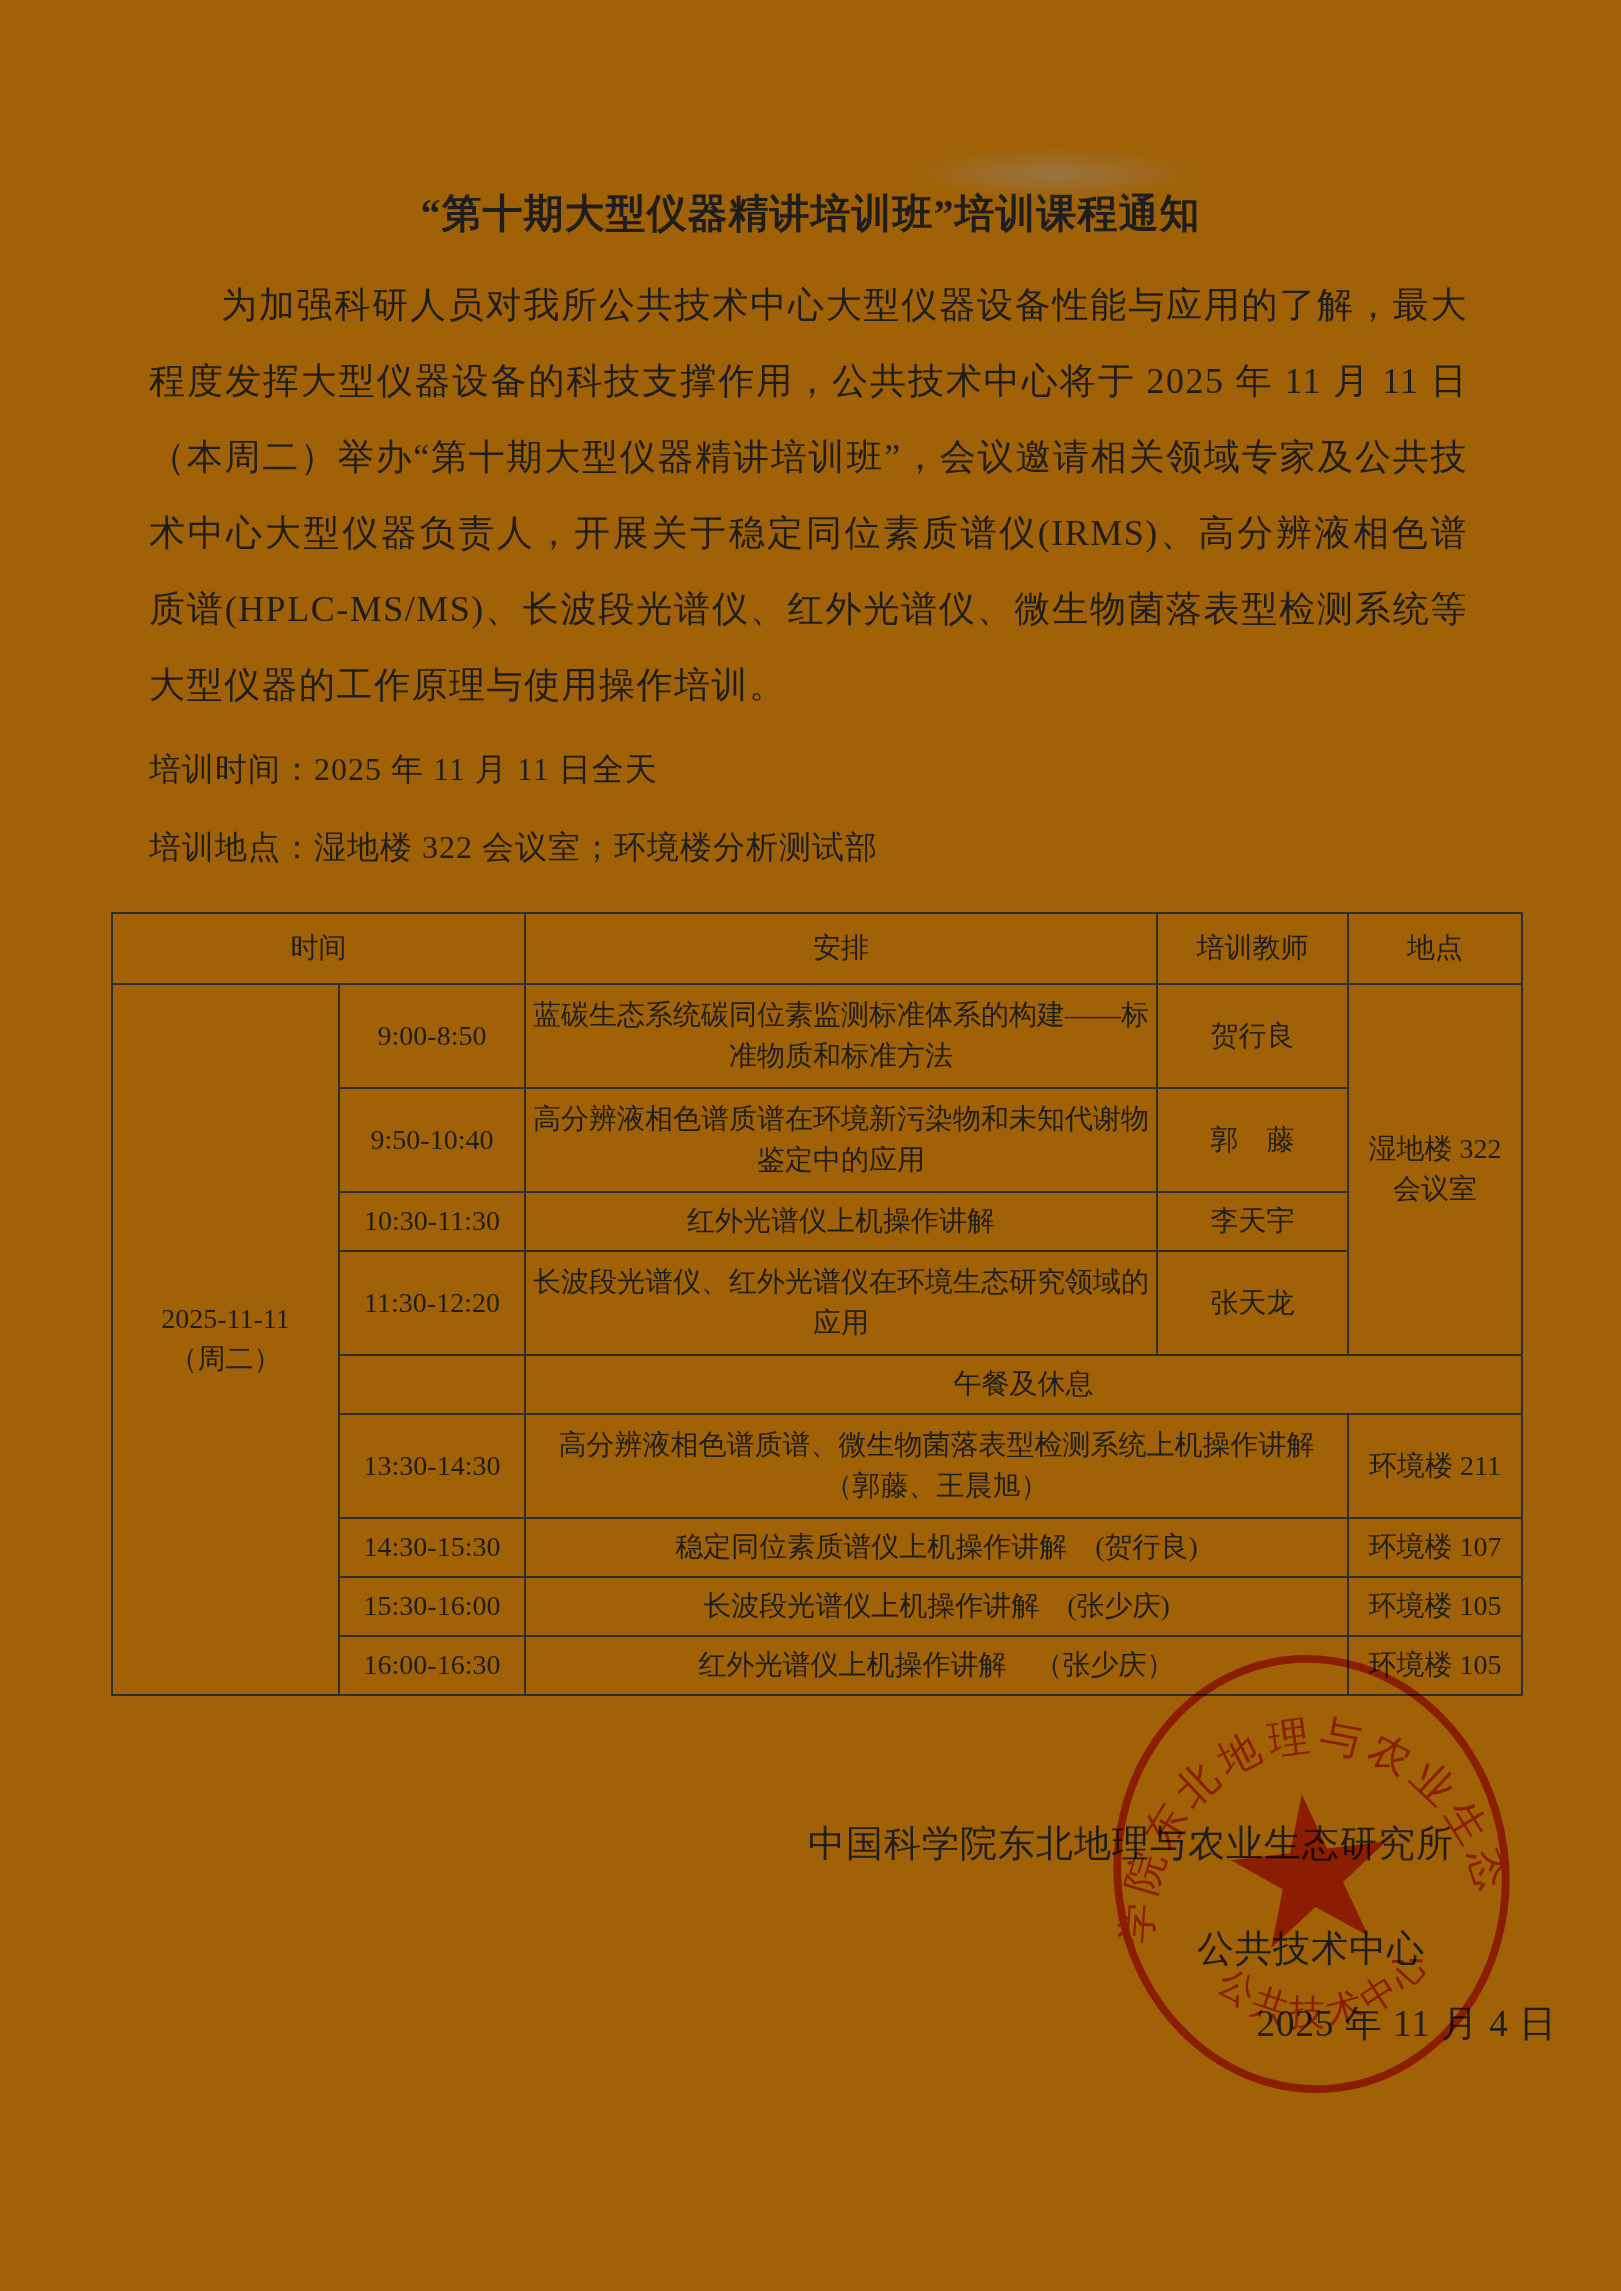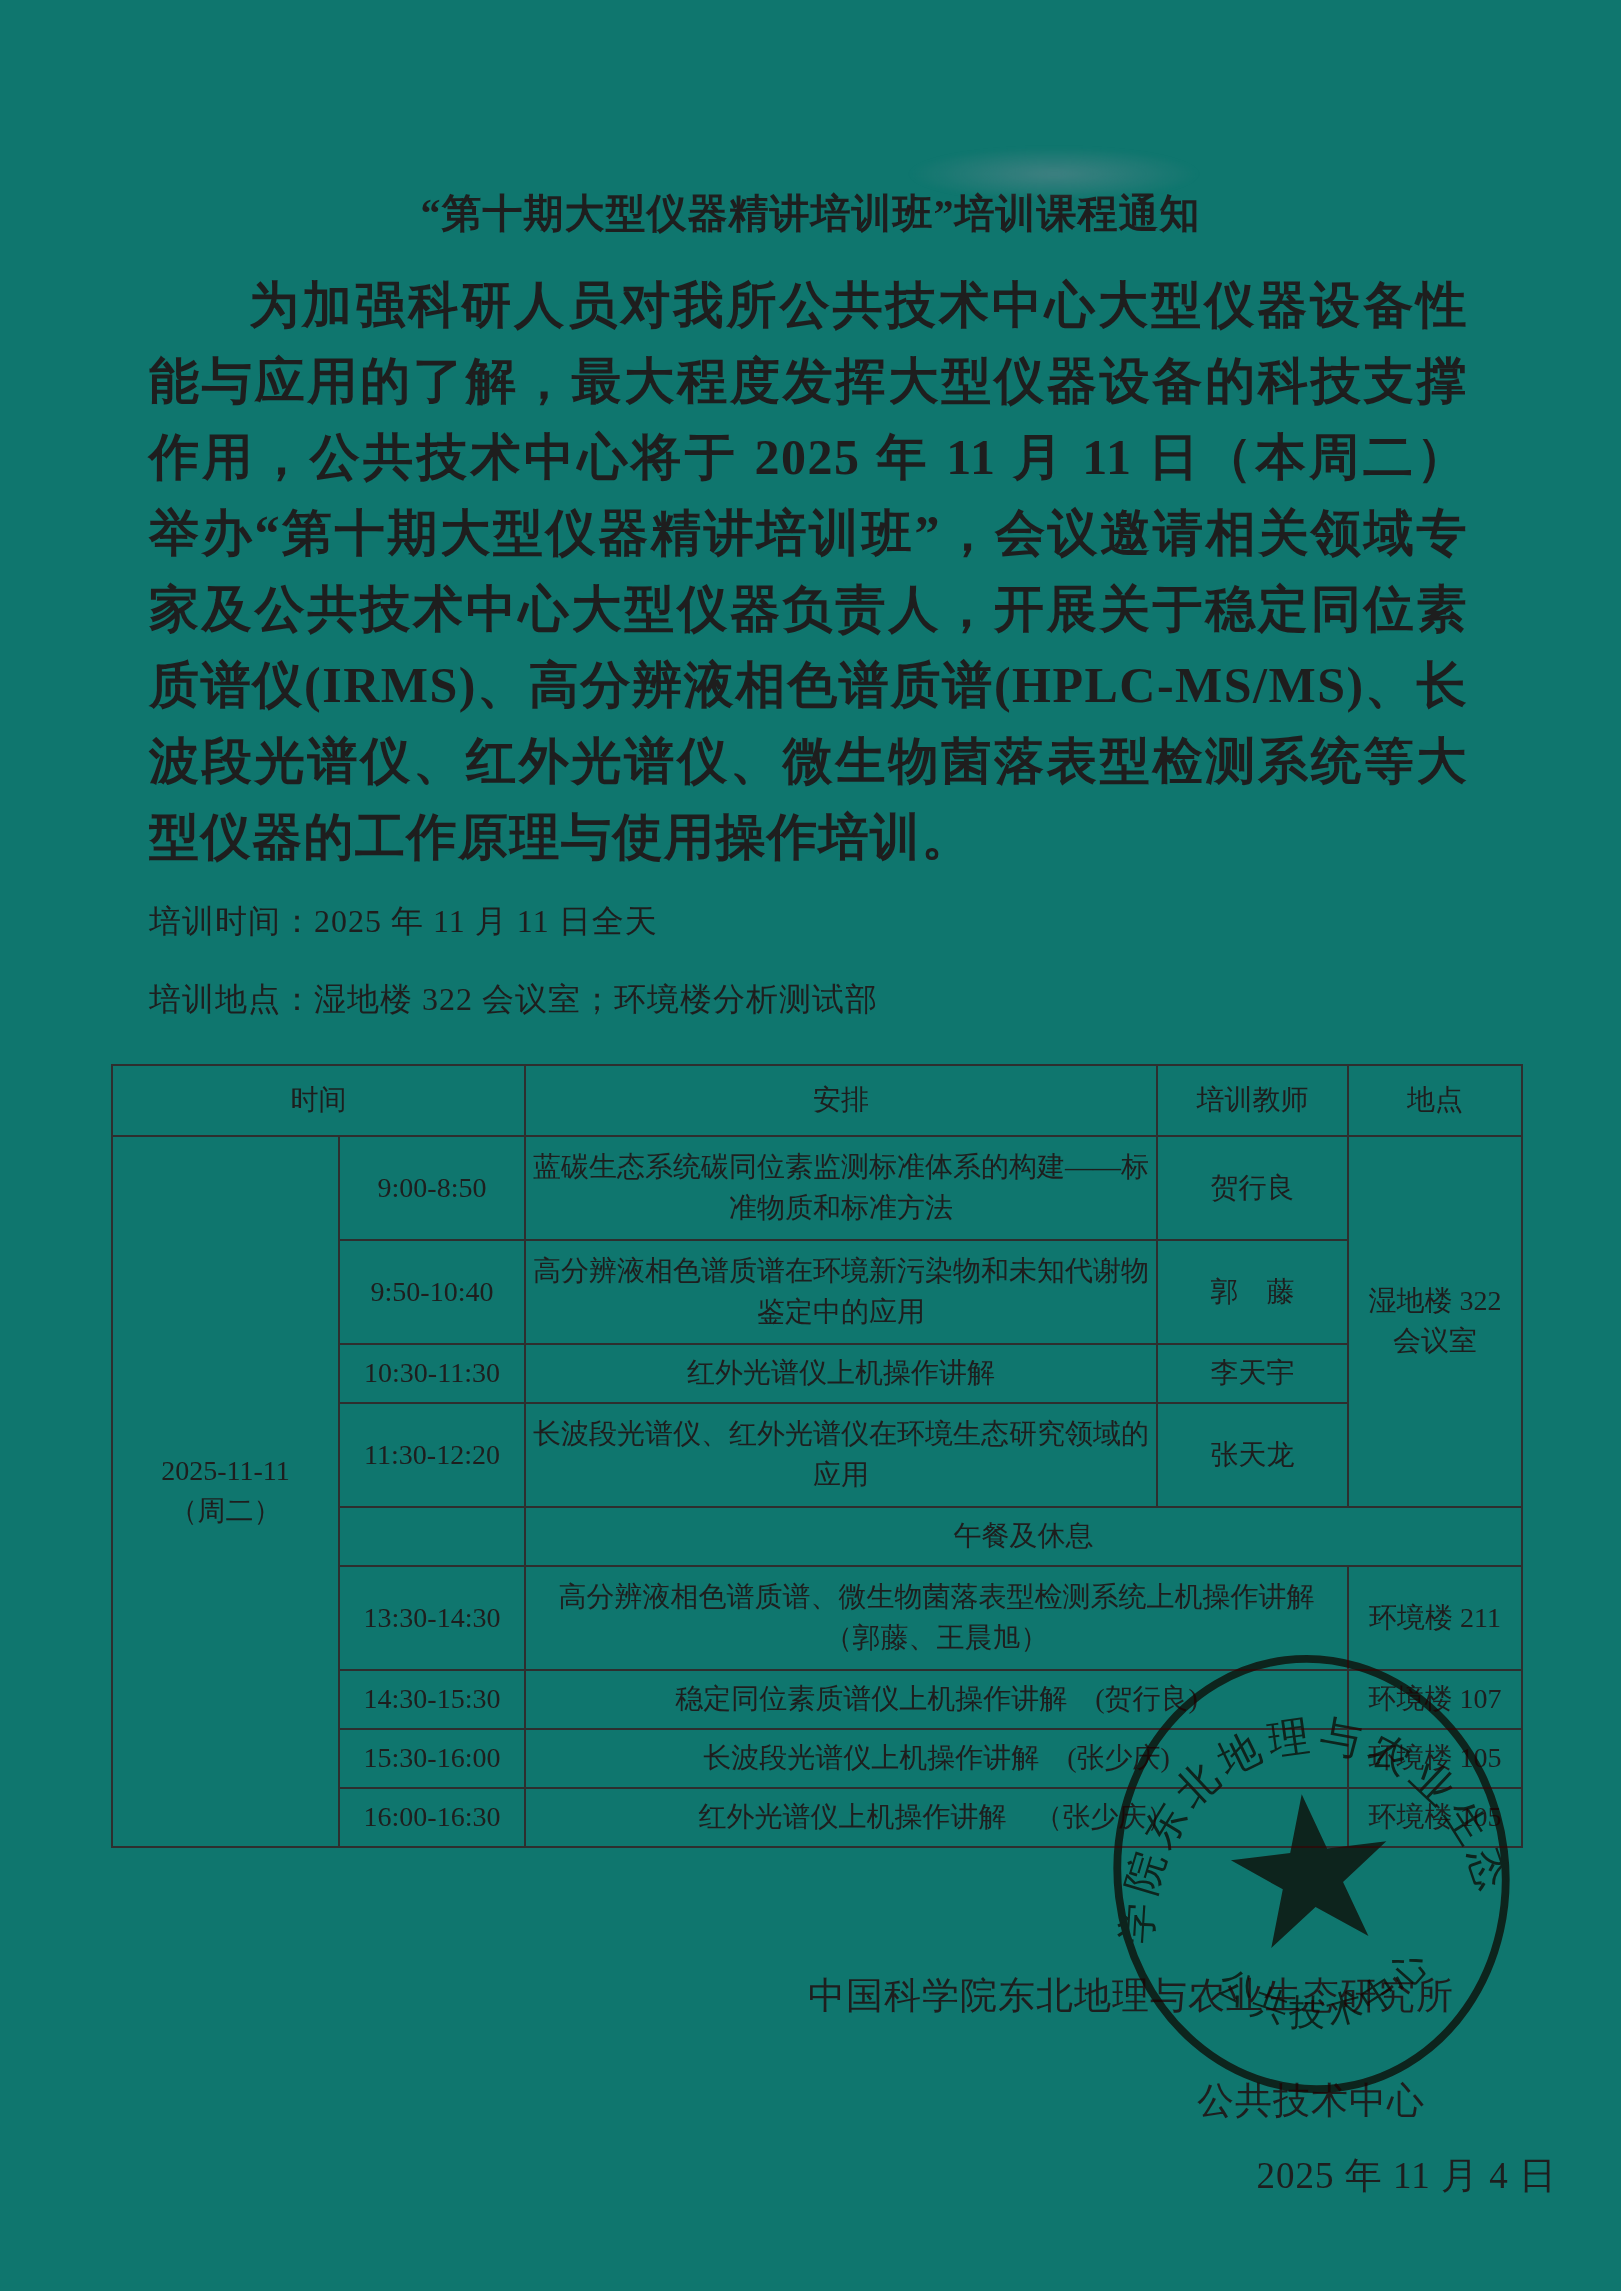--- a/index.html
+++ b/index.html
@@ -1,44 +1,43 @@
 <!DOCTYPE html>
 <html><head>
 <meta charset="utf-8">
 <style>
   html,body{margin:0;padding:0;background:#e8e8e8;}
   .page{
     position:relative;
     width:1621px;height:2292px;
     margin:0 auto;
-    background:#0f766e;
+    background:#a16207;
     font-family:"Liberation Serif","DejaVu Serif",serif;
     color:#1e1e1e;
     overflow:hidden;
   }
   .scan-artifact{
     position:absolute;left:907px;top:147px;width:294px;height:54px;
     background:radial-gradient(ellipse at 50% 50%, rgba(140,145,160,.38), rgba(140,145,160,0) 70%);
     filter:blur(2px);border-radius:50%;
   }
   .doc-title{
     padding-top:186px;
     text-align:center;
     font-size:40px;
     font-weight:bold;
     letter-spacing:1px;
   }
   .doc-paragraph{
     margin:25.5px 153px 0 149px;
-    font-size:50px;
+    font-size:36px;
     line-height:76px;
     text-align:justify;
     text-indent:2em;
     letter-spacing:1.5px;
-    font-weight:bold;
   }
   .info-line{
     margin:0 153px 0 149px;
     font-size:32px;
     line-height:78px;
     letter-spacing:1px;
   }
   .info-block{margin-top:7.8px;}
   table.schedule{
     margin:25.5px 0 0 111px;

